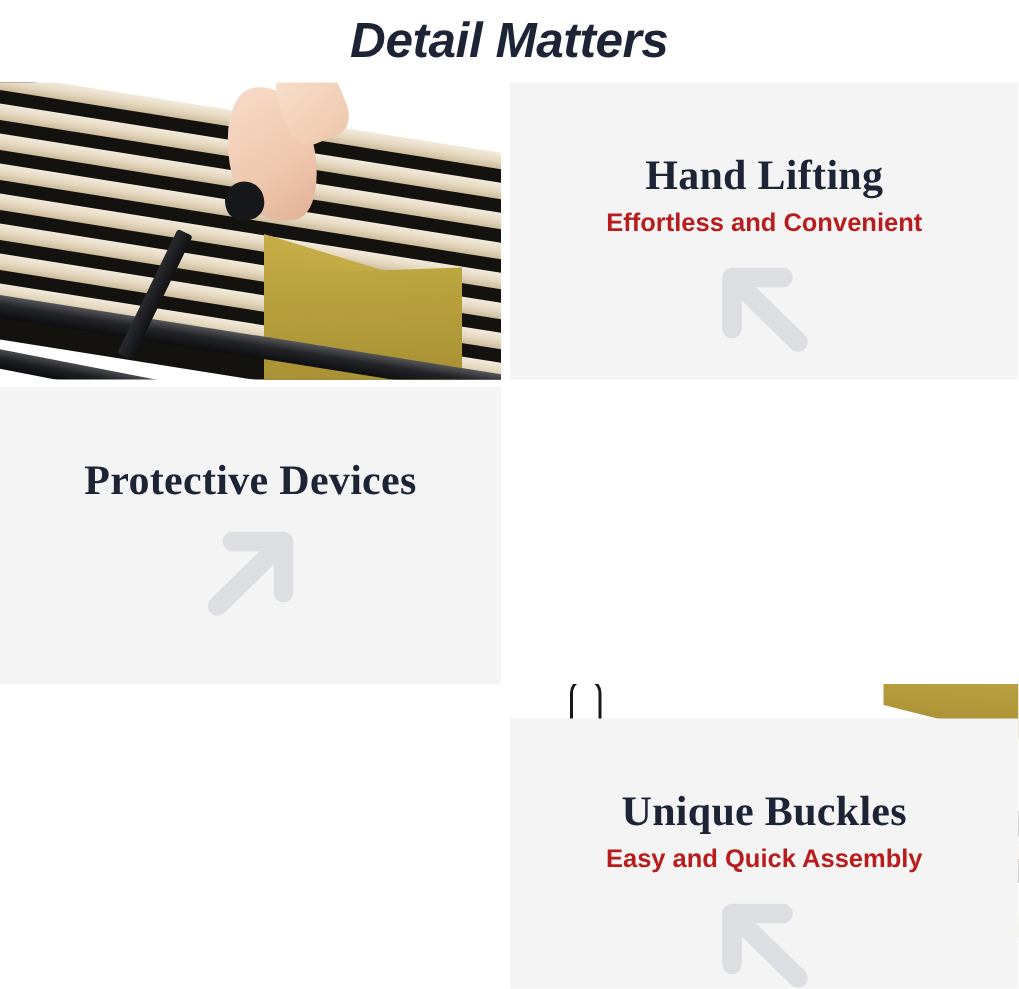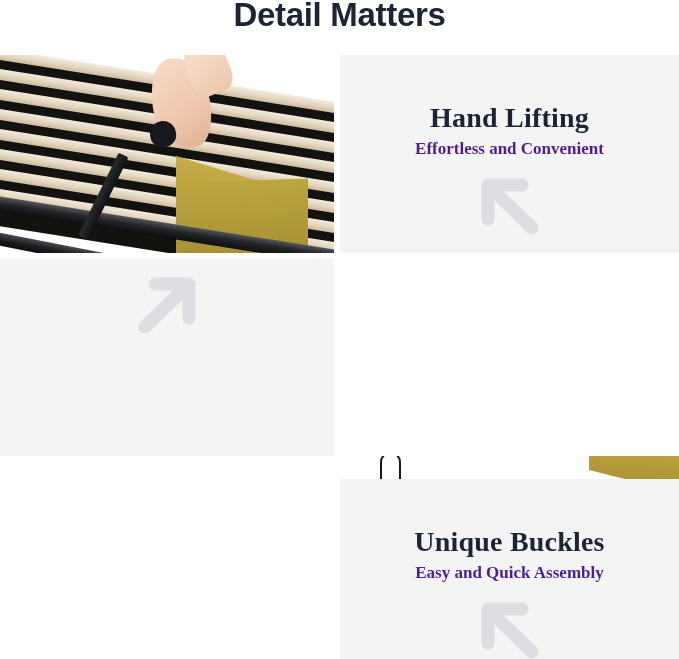--- a/index.html
+++ b/index.html
@@ -22,22 +22,24 @@
   }
 
   
   .title-bar {
     position: absolute;
     left: 0;
     top: 0;
     width: 679px;
     height: 55px;
     display: flex;
+    align-items: center;
     justify-content: center;
     background: #ffffff;
+    font-style: italic;
   }
   .title-text {
     font-family: "Liberation Sans", sans-serif;
     font-weight: bold;
     font-size: 33px;
     letter-spacing: -0.3px;
     color: #1c2436;
     line-height: 1;
     margin-top: -2px;
   }
@@ -72,23 +74,23 @@
     font-family: "Liberation Serif", serif;
     font-weight: bold;
     color: #1c2436;
     font-size: 28px;
     line-height: 1.05;
     margin-top: 48px;
     white-space: nowrap;
     letter-spacing: 0.2px;
   }
   .subline {
-    font-family: Liberation Serif, serif;
+    font-family: Liberation Sans, sans-serif;
     font-weight: bold;
-    color: #4c1d95;
+    color: #b91c1c;
     font-size: 17px;
     line-height: 1.1;
     margin-top: 8px;
     white-space: nowrap;
   }
   .arrow-wrap {
     margin-top: 12px;
     width: 70px;
     height: 68px;
   }
@@ -246,20 +248,21 @@
         <svg viewBox="0 0 70 68" xmlns="http://www.w3.org/2000/svg" aria-hidden="true">
           <g fill="none" stroke="#dcdee1" stroke-width="13" stroke-linecap="round" stroke-linejoin="round">
             <path d="M13 48 L13 14 L47 14"></path>
             <path d="M14 15 L57 57"></path>
           </g>
         </svg>
       </div>
     </div>
 
     <div class="cell r1 c0 text-cell">
+      <div class="headline">Protective Devices</div>
       <div class="arrow-wrap">
         <svg viewBox="0 0 70 68" xmlns="http://www.w3.org/2000/svg" aria-hidden="true">
           <g fill="none" stroke="#dcdee1" stroke-width="13" stroke-linecap="round" stroke-linejoin="round">
             <path d="M23 14 L57 14 L57 48"></path>
             <path d="M56 15 L13 57"></path>
           </g>
         </svg>
       </div>
     </div>
 

